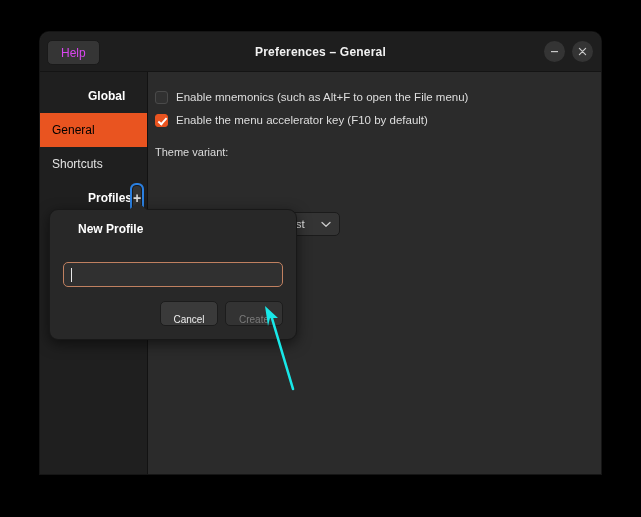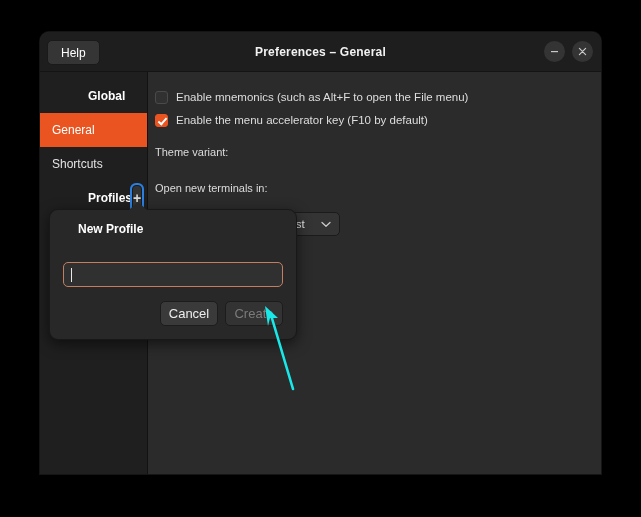--- a/index.html
+++ b/index.html
@@ -46,21 +46,21 @@
     left: 7px;
     top: 8px;
     height: 23px;
     padding: 0 13px;
     display: flex;
     align-items: center;
     justify-content: center;
     background: #353535;
     border: 1px solid #1a1a1a;
     border-radius: 5px;
-    color: #ffffff;
+    color: #d946ef;
     font-size: 12px;
     cursor: default;
   }
 
   .window-title {
     position: absolute;
     left: 0;
     right: 0;
     top: 0;
     height: 39px;
@@ -121,21 +121,21 @@
     cursor: default;
     position: relative;
   }
   .side-item.header {
     font-weight: bold;
     color: #ffffff;
     padding-left: 48px;
   }
   .side-item.selected {
     background: #e95420;
-    color: #ffffff;
+    color: #000000;
     text-align: center;
   }
   .side-item.profiles-row {
     justify-content: space-between;
     padding-right: 9px;
   }
 
   .plus-button {
     width: 23px;
     height: 25px;
@@ -303,23 +303,23 @@
     display: flex;
     justify-content: flex-end;
     gap: 7px;
     margin-top: 14px;
   }
   .pbtn {
     height: 25px;
     min-width: 58px;
     border-radius: 5px;
     display: flex;
-    align-items: center;
+    align-items: flex-end;
     justify-content: center;
-    font-size: 13px;
+    font-size: 10px;
     cursor: default;
     box-sizing: border-box;
   }
   .pbtn.cancel {
     background: #3a3a3a;
     border: 1px solid #1c1c1c;
     color: #ededed;
   }
   .pbtn.create {
     background: #333333;
@@ -401,21 +401,20 @@
         <div class="check-row">
           <div class="cbox on"></div>
           <span class="check-label">Enable the menu accelerator key (F10 by default)</span>
         </div>
 
         <div class="opt-row">
           <span class="opt-label">Theme variant:</span>
         </div>
 
         <div class="opt-row">
-          <span class="opt-label">Open new terminals in:</span>
         </div>
 
         <div class="opt-row">
           <span class="opt-label">New tab position:</span>
           <div class="combo" style="width:66px;">
             <span>Last</span>
             <svg class="chev" width="10" height="7" viewBox="0 0 10 7">
               <path d="M1 1.5 L5 5.2 L9 1.5" stroke="#c9c9c9" stroke-width="1.3" fill="none" stroke-linecap="round" stroke-linejoin="round"></path>
             </svg>
           </div>

